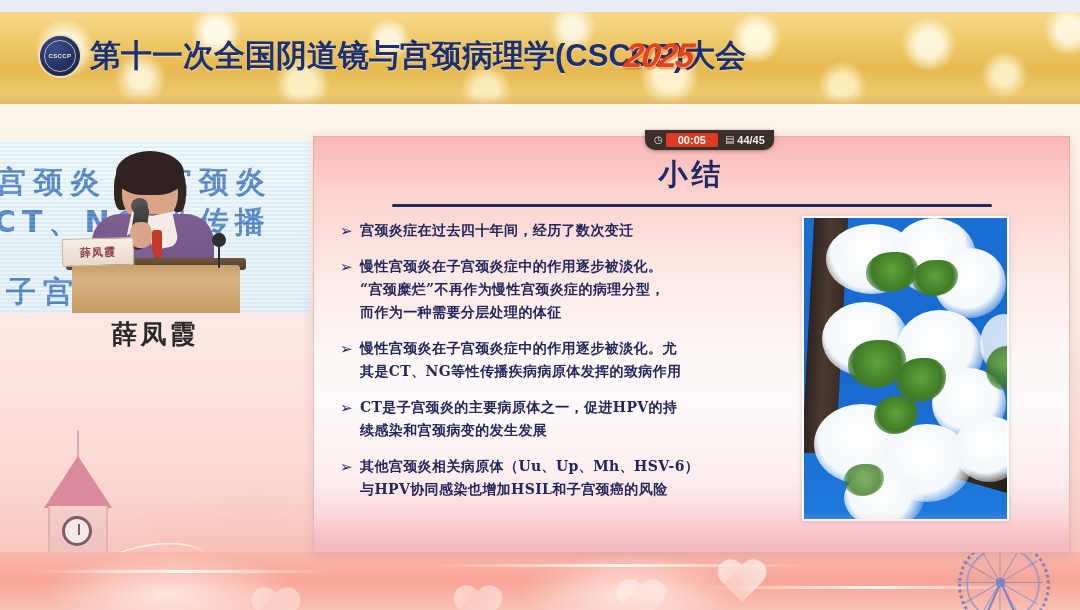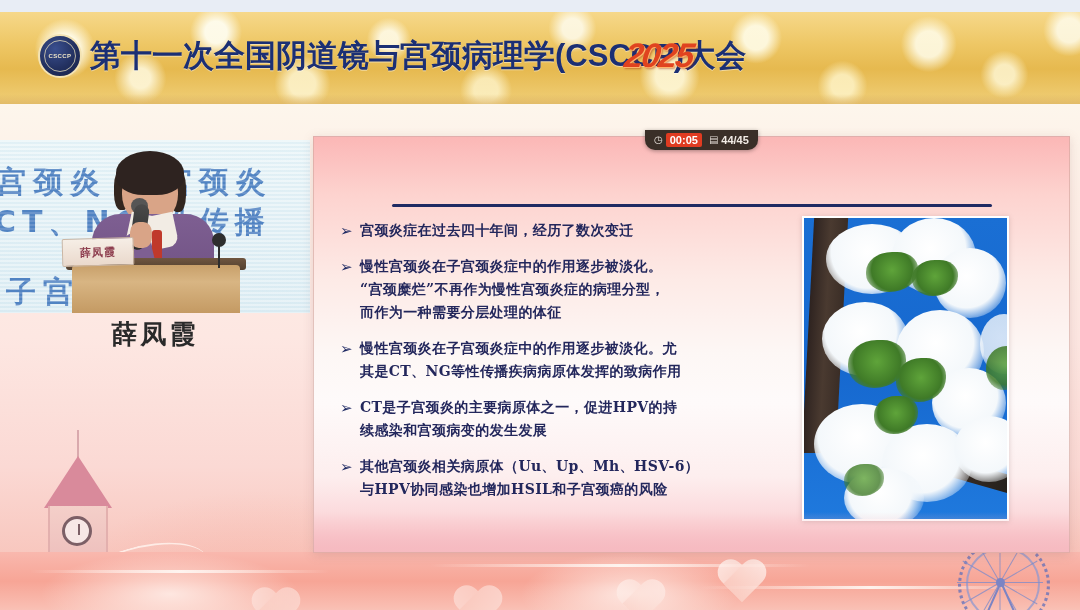--- a/index.html
+++ b/index.html
@@ -229,21 +229,21 @@
   .speaker-caption .org{font-size:25px;font-weight:700;letter-spacing:2px;line-height:36px;}
 
   
   .timer-badge{
     position:absolute;left:645px;top:118px;height:20px;
     background:#3a2f28;border-radius:0 0 10px 10px;
     display:flex;align-items:center;padding:0 9px;gap:7px;
     box-shadow:0 1px 4px rgba(0,0,0,.35);z-index:6;
   }
   .timer-badge .tseg{display:flex;align-items:center;gap:3px;color:#f2ece6;font-size:11px;font-weight:700;}
-  .timer-badge .time-hot{background:#e03b21;color:#fff;padding:1px 4px;border-radius:2px;font-size:11px;font-weight:700;}
+  .timer-badge .time-hot{background:#e03b21;color:#fff;padding:1px 12px;border-radius:2px;font-size:11px;font-weight:700;}
   .timer-badge .ic{font-size:10px;opacity:.9;line-height:1;}
 
   
   .slide{
     position:absolute;left:313px;top:124px;width:757px;height:417px;
     background:linear-gradient(180deg,#fbb7b6 0%,#fdd3cf 14%,#fdeae6 34%,#fdf7f5 52%,#fefafa 64%,#fdeeee 82%,#fbd3d6 94%,#f6bcc4 100%);
     border:1px solid rgba(212,168,160,.65);box-sizing:border-box;
     box-shadow:0 2px 10px rgba(140,90,90,.18);
     overflow:hidden;
   }
@@ -401,20 +401,21 @@
       <span class="ic">◷</span>
       <span class="time-hot">00:05</span>
     </div>
     <div class="tseg">
       <span class="ic">▤</span>
       <span>44/45</span>
     </div>
   </div>
 
   <div class="slide">
+    <div class="slide-title">小结</div>
     <div class="slide-rule"></div>
 
     <div class="bullets">
       <div class="bullet">
         <span class="arrow">➢</span>
         <span class="btext">宫颈炎症在过去四十年间，经历了数次变迁</span>
       </div>
       <div class="bullet">
         <span class="arrow">➢</span>
         <span class="btext">慢性宫颈炎在子宫颈炎症中的作用逐步被淡化。

